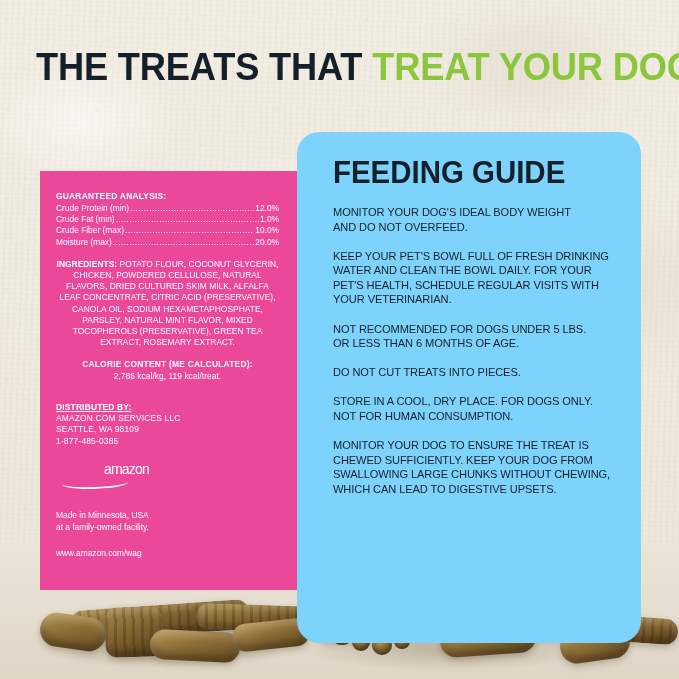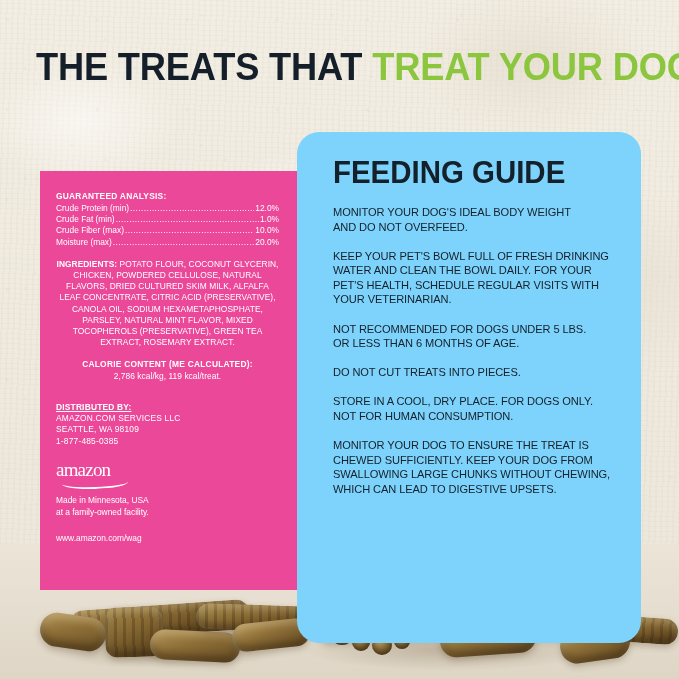--- a/index.html
+++ b/index.html
@@ -92,29 +92,29 @@
   .wag{
     margin-top:17px;
     font-family:"DejaVu Sans",sans-serif;font-weight:bold;
     font-size:33px;line-height:33px;color:#f2efe4;letter-spacing:-1.6px;
   }
   .dist{margin-top:19px;font-size:8.4px;line-height:11.4px;letter-spacing:.2px;}
   .amazon-logo{
     margin-top:13px;position:relative;width:86px;height:26px;
   }
   .amazon-logo .wordmark{
-    font-family:Liberation Serif, serif;font-size:19px;font-weight:normal;
-    color:#ffffff;letter-spacing:-.8px;line-height:19px;
+    font-family:Liberation Sans, sans-serif;font-size:14px;font-weight:normal;
+    color:#ffffff;letter-spacing:-.8px;line-height:19px;margin-left:48px;
   }
   .amazon-logo .smile{
     position:absolute;left:6px;top:17px;width:66px;height:10px;
     border-bottom:2.4px solid #ffffff;border-radius:0 0 50% 50%;
     transform:rotate(-2deg);
   }
-  .made{margin-top:9px;font-size:8.4px;line-height:11.4px;}
+  .made{margin-top:24px;font-size:8.4px;line-height:11.4px;}
   .url{margin-top:15px;font-size:8.4px;}
 
   
   .panel-right{
     position:absolute;left:297px;top:132px;width:344px;height:511px;
     background:#7dd3fc;border-radius:22px;
     padding:24px 28px 0 36px;box-sizing:border-box;color:#14202a;
   }
   .fg-title{
     font-family:"Liberation Sans Narrow","Liberation Sans",sans-serif;

